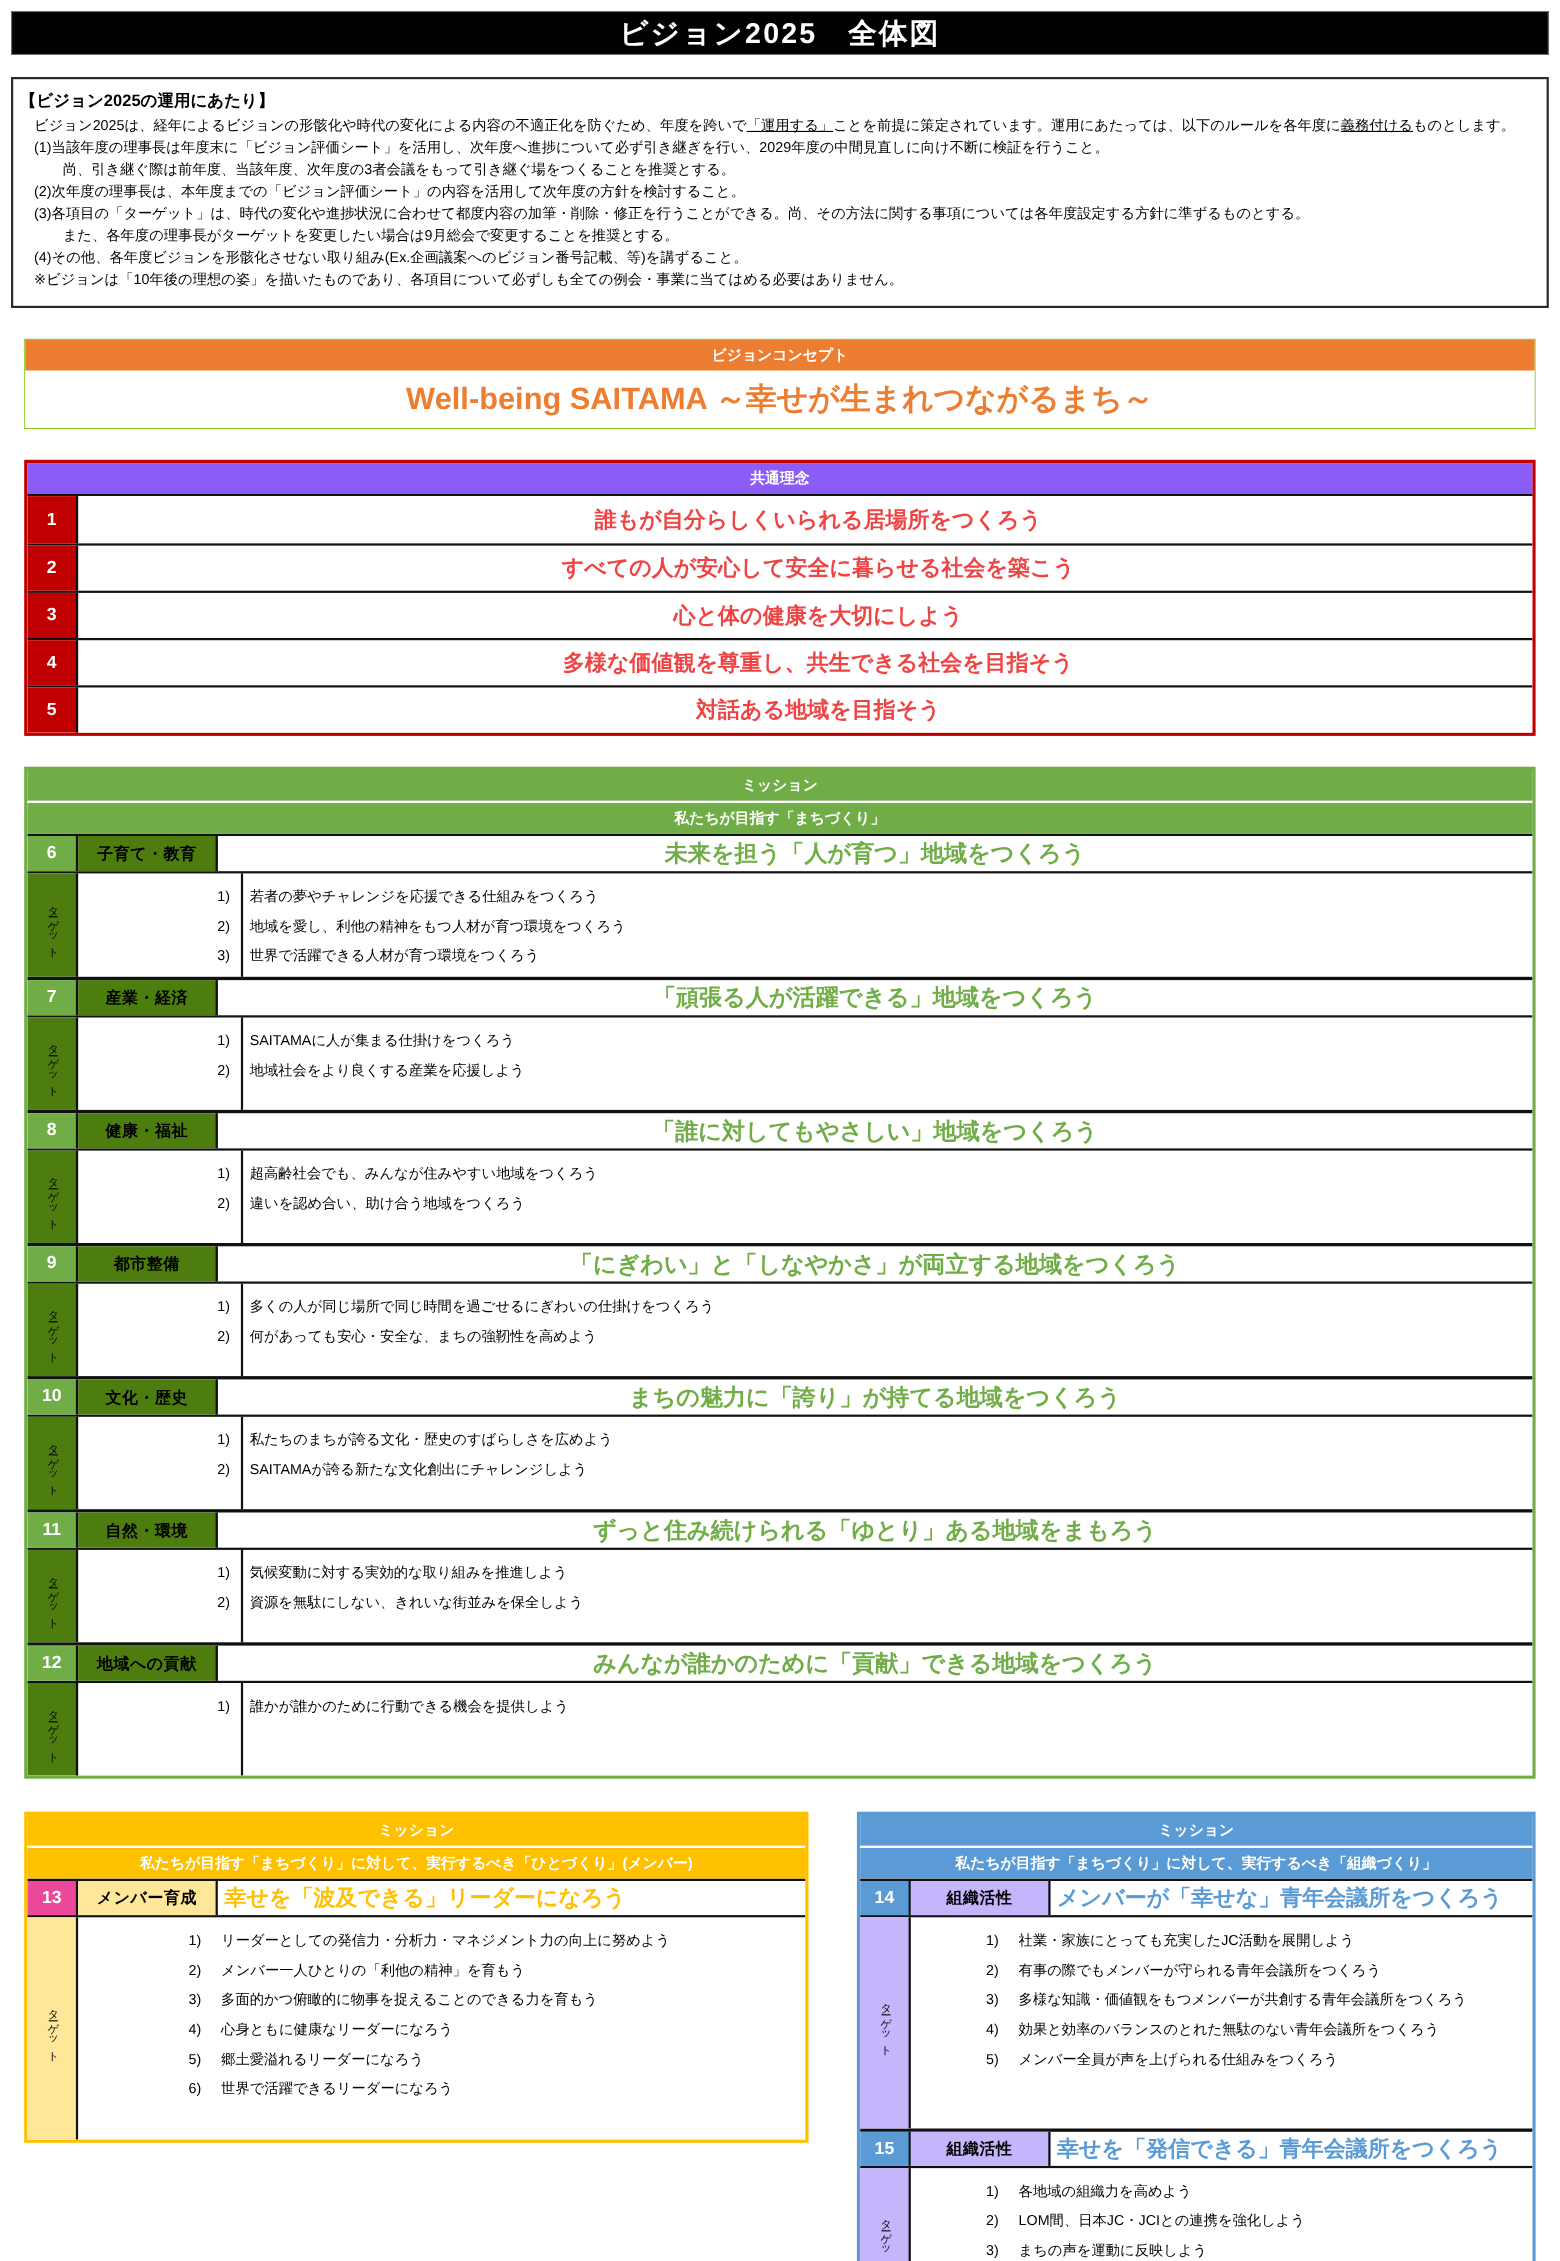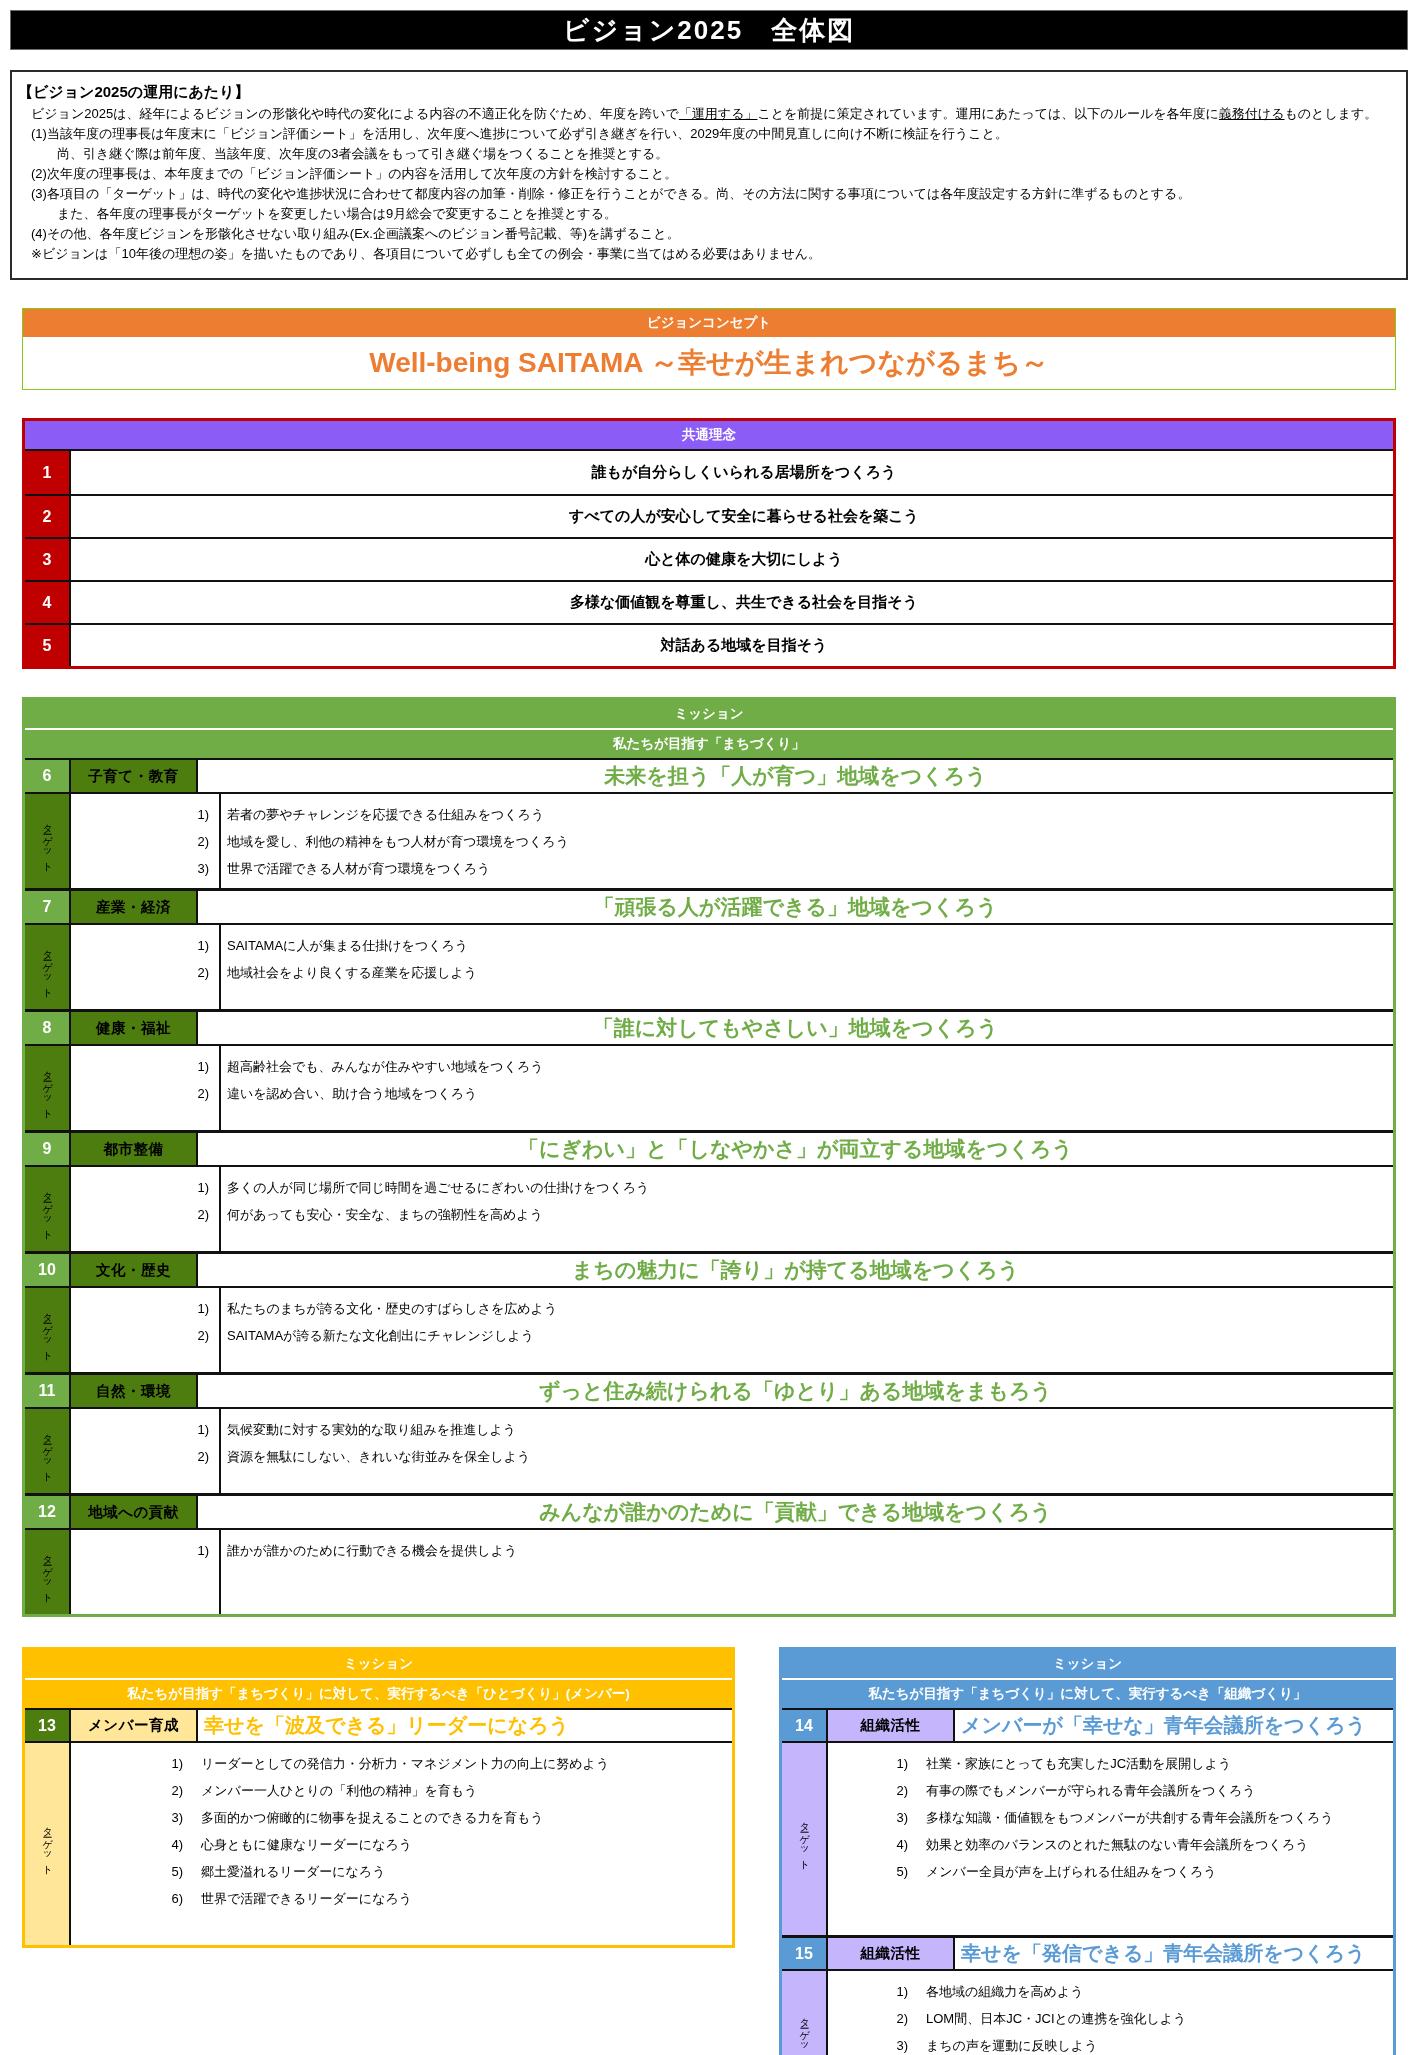--- a/index.html
+++ b/index.html
@@ -51,21 +51,21 @@
   #principles-rows { border-top:2px solid #111; }
   .p-row { display:flex; min-height:43px; background:#fff; }
   .p-row + .p-row { border-top:2px solid #111; }
   .p-no {
     width:46px; background:#C00000; color:#fff; font-weight:bold; font-size:16px;
     display:flex; align-items:center; justify-content:center;
     border-right:2px solid #111; flex:none;
   }
   .p-text {
     flex:1; display:flex; align-items:center; justify-content:center;
-    color:#000000; font-weight:bold; font-size:15px;padding-left:24px;
+    color:#ef4444; font-weight:bold; font-size:20px;padding-left:24px;
   }
 
   
   .m-items { border-top:2px solid #111; background:#fff; }
   .m-item + .m-item { border-top:3px solid #111; }
   .m-head { display:flex; min-height:33px; border-bottom:2px solid #111; }
   .m-no {
     width:46px; flex:none; color:#fff; font-weight:bold; font-size:16px;
     display:flex; align-items:center; justify-content:center;
     border-right:2px solid #111;
@@ -102,21 +102,21 @@
 
   
   .bottom-row { margin:30px 12px 0 12px; display:flex; gap:44px; align-items:flex-start; }
   .bottom-row .section { margin:0; }
   .col-left { width:713px; flex:none; }
   .col-right { flex:1; }
 
   
   .sec-gold { border:3px solid #FFC000; }
   .sec-gold .band { background:#FFC000; }
-  .sec-gold .m-no { background:#4d7c0f; }
+  .sec-gold .m-no { background:#ec4899; }
   .sec-gold .m-cat, .sec-gold .m-vcell { background:#FFE699; }
   .sec-gold .m-heading { color:#FFC000; font-size:20px; }
   .sec-gold .m-body { min-height:202px; }
   .sec-gold .t-no { width:120px; }
 
   
   .sec-blue { border:3px solid #5B9BD5; }
   .sec-blue .band { background:#5B9BD5; }
   .sec-blue .m-no { background:#5B9BD5; }
   .sec-blue .m-cat, .sec-blue .m-vcell { background:#c4b5fd; }

